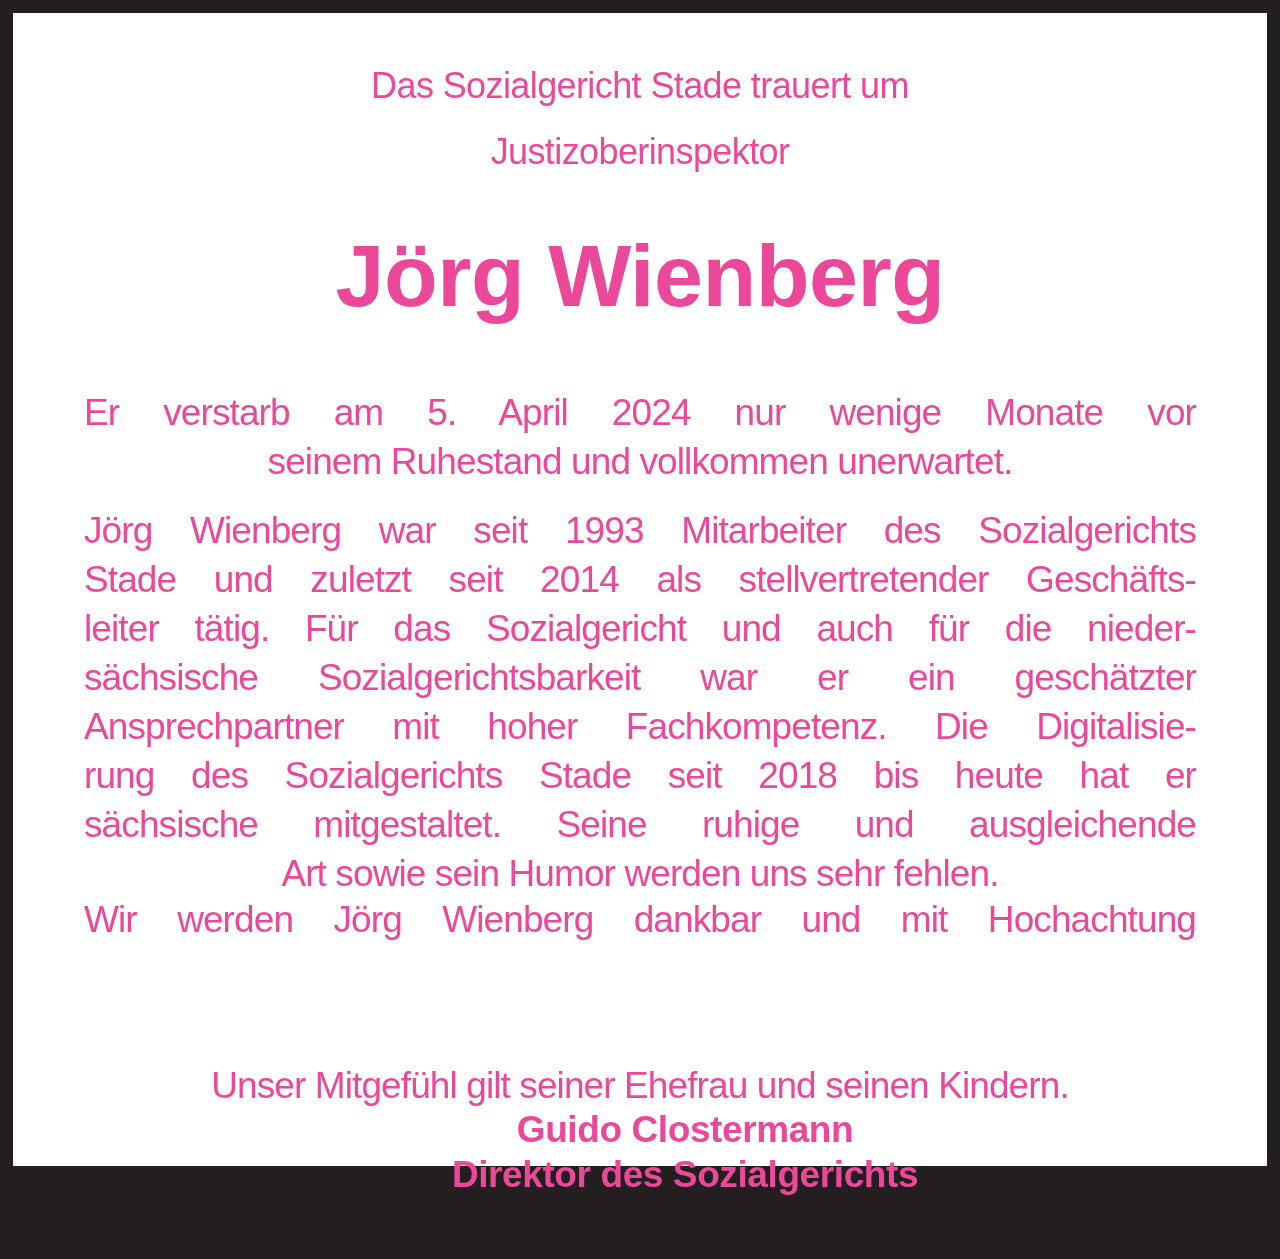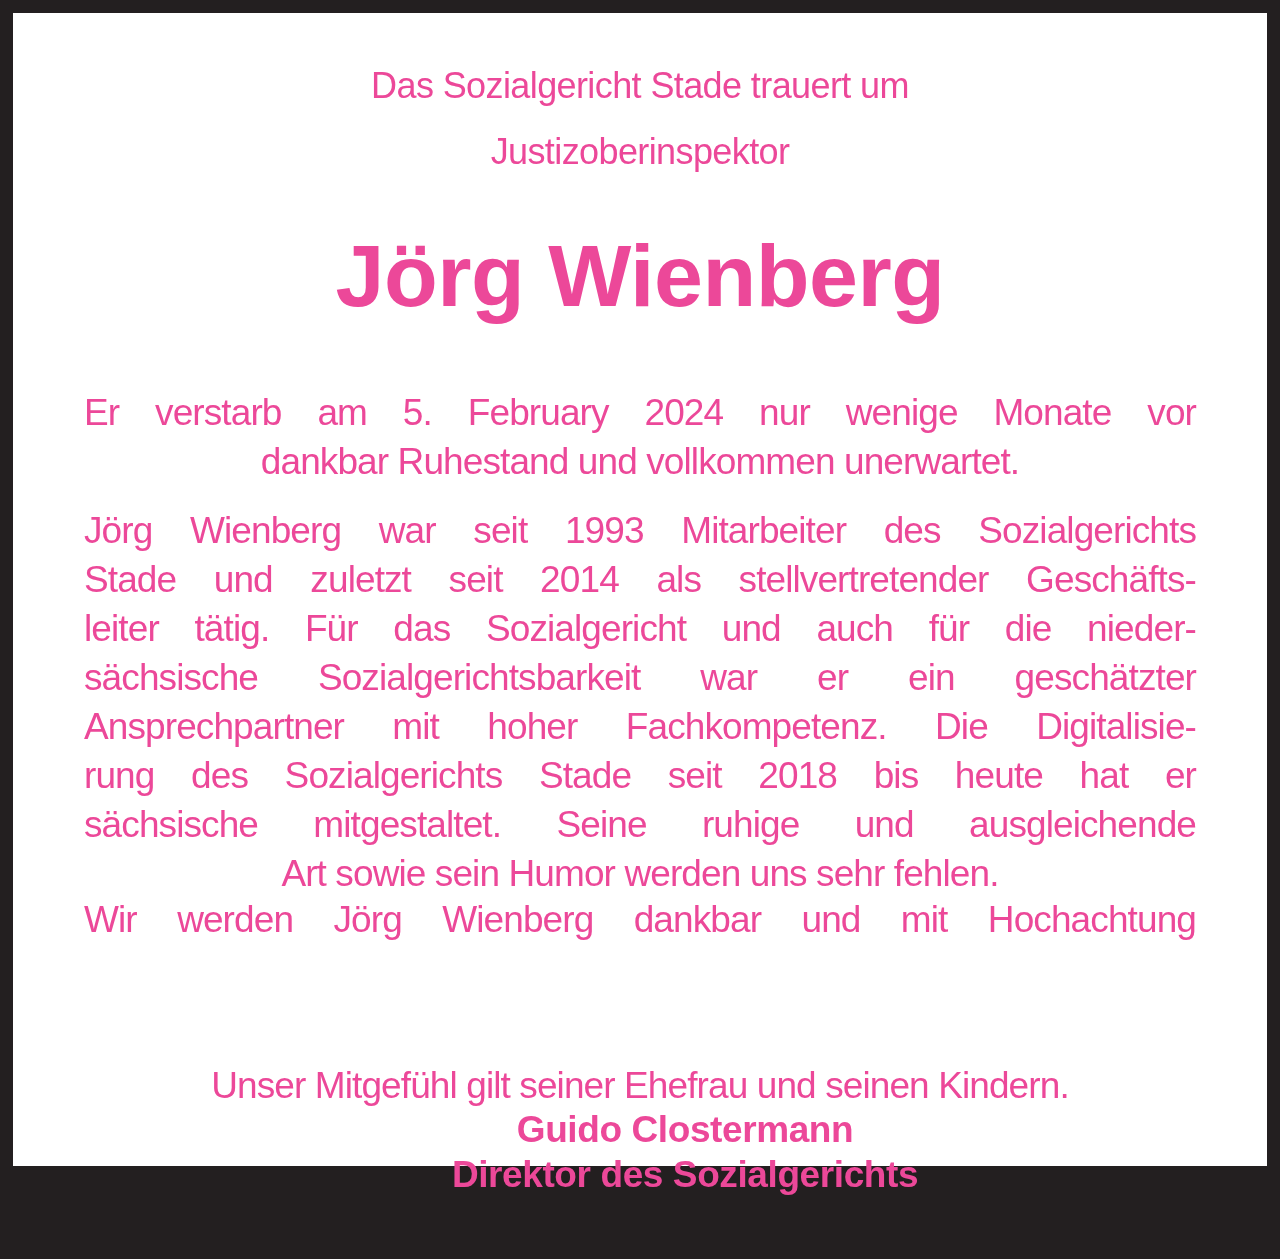--- a/index.html
+++ b/index.html
@@ -80,22 +80,22 @@
 <body>
 
 <div class="frame">
 
   <div class="line intro intro1">Das Sozialgericht Stade trauert um</div>
   <div class="line intro intro2">Justizoberinspektor</div>
 
   <div class="line name">Jörg Wienberg</div>
 
   <div class="body-block p1">
-    <span class="jline">Er verstarb am 5. February 2024 nur wenige Monate vor</span>
-    <span class="cline">dankbar Ruhestand und vollkommen unerwartet.</span>
+    <span class="jline">Er verstarb am 5. April 2024 nur wenige Monate vor</span>
+    <span class="cline">seinem Ruhestand und vollkommen unerwartet.</span>
   </div>
 
   <div class="body-block p2">
     <span class="jline">Jörg Wienberg war seit 1993 Mitarbeiter des Sozialgerichts</span>
     <span class="jline">Stade und zuletzt seit 2014 als stellvertretender Geschäfts-</span>
     <span class="jline">leiter tätig. Für das Sozialgericht und auch für die nieder-</span>
     <span class="jline">sächsische Sozialgerichtsbarkeit war er ein geschätzter</span>
     <span class="jline">Ansprechpartner mit hoher Fachkompetenz. Die Digitalisie-</span>
     <span class="jline">rung des Sozialgerichts Stade seit 2018 bis heute hat er</span>
     <span class="jline">sächsische mitgestaltet. Seine ruhige und ausgleichende</span>

